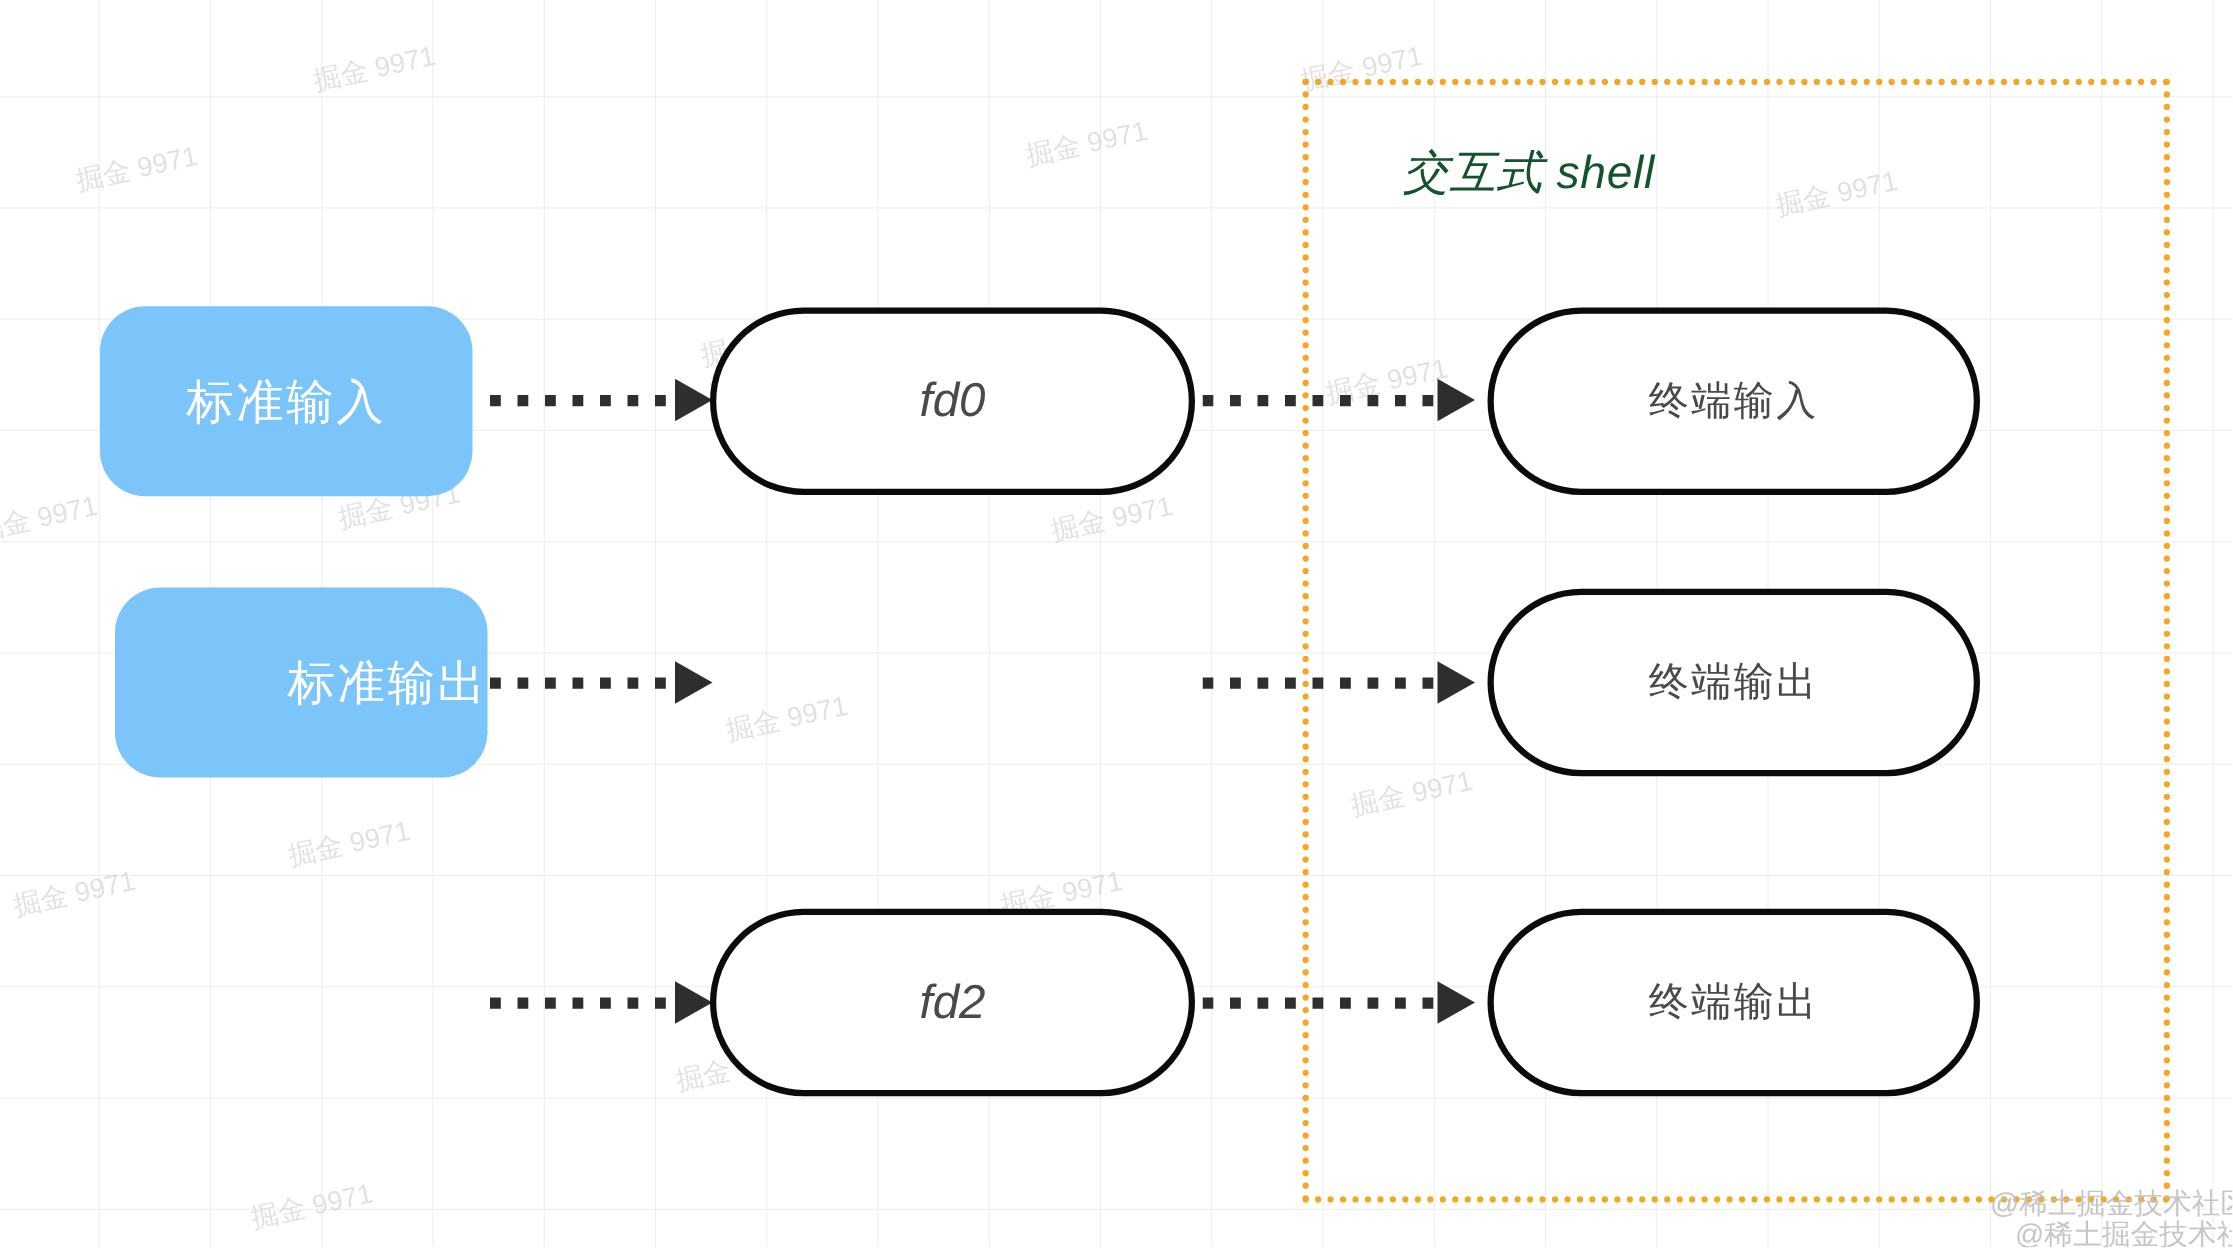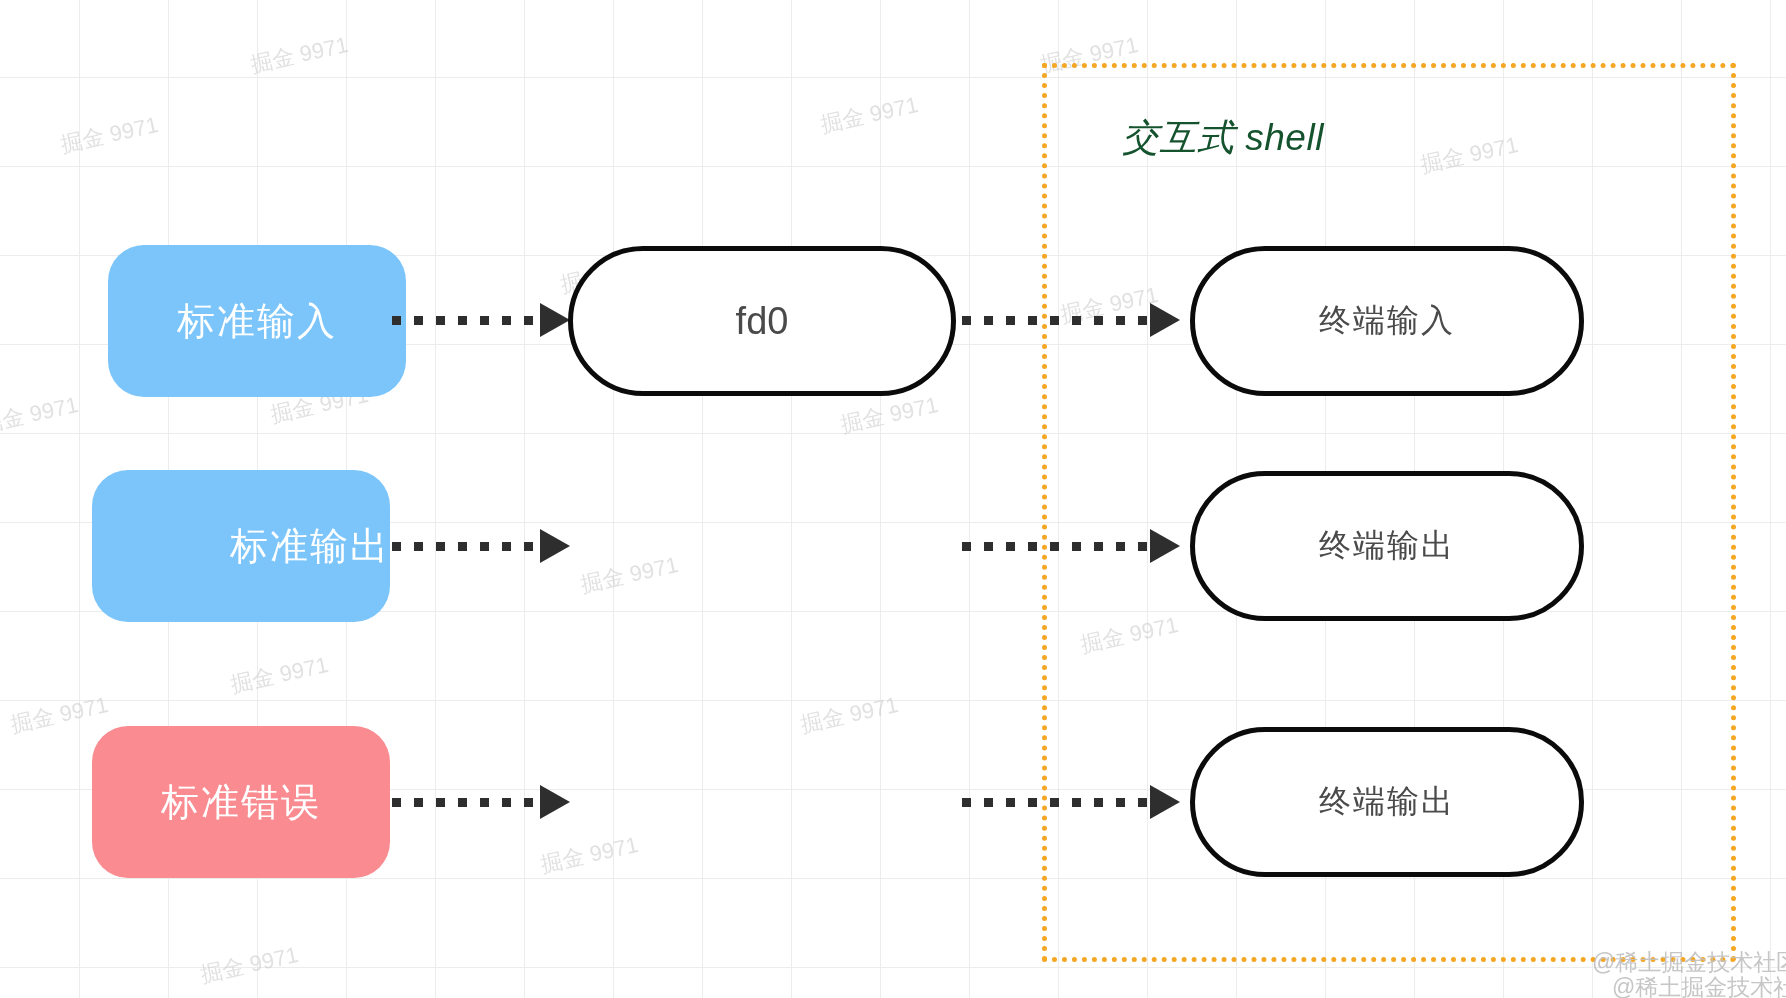--- a/index.html
+++ b/index.html
@@ -76,20 +76,21 @@
     display: flex;
     align-items: center;
     justify-content: center;
     color: #4a4a4a;
     box-sizing: border-box;
   }
   .fd-box {
     width: 388px;
     height: 150px;
     font-size: 38px;
+    font-style: italic;
   }
   .term-box {
     width: 394px;
     height: 150px;
     font-size: 32px;
     letter-spacing: 2px;
   }
 
   
   .connector {
@@ -159,21 +160,21 @@
   <div class="wm" style="left:1040px;top:40px;">掘金 9971</div>
   <div class="wm" style="left:1060px;top:290px;">掘金 9971</div>
   <div class="wm" style="left:1080px;top:620px;">掘金 9971</div>
   <div class="wm" style="left:1420px;top:140px;">掘金 9971</div>
   <div class="wm" style="left:1440px;top:480px;">掘金 9971</div>
   <div class="wm" style="left:1400px;top:800px;">掘金 9971</div>
 
   <div id="shell-group"></div>
   <div id="shell-group-label">交互式 shell</div>
 
-  <div class="source-pill blue" style="left:108px; top:245px;text-align:right;">
+  <div class="source-pill blue" style="left:80px; top:245px;text-align:right;">
     <span>标准输入</span>
   </div>
 
   <div class="connector" style="left:392px; top:307px; width:178px;">
     <div class="dotline"></div>
     <div class="arrowhead"></div>
   </div>
 
   <div class="round-box fd-box" style="left:568px; top:246px;">
     <span>fd0</span>
@@ -200,29 +201,29 @@
 
   <div class="connector" style="left:962px; top:533px; width:218px;">
     <div class="dotline"></div>
     <div class="arrowhead"></div>
   </div>
 
   <div class="round-box term-box" style="left:1190px; top:471px;">
     <span>终端输出</span>
   </div>
 
-  <div class="source-pill red" style="left:92px; top:726px;">
-    <span>标准错误</span>
-  </div>
 
   <div class="connector" style="left:392px; top:789px; width:178px;">
     <div class="dotline"></div>
     <div class="arrowhead"></div>
   </div>
 
+  <div class="round-box fd-box" style="left:568px; top:727px;">
+    <span>fd2</span>
+  </div>
 
   <div class="connector" style="left:962px; top:789px; width:218px;">
     <div class="dotline"></div>
     <div class="arrowhead"></div>
   </div>
 
   <div class="round-box term-box" style="left:1190px; top:727px;">
     <span>终端输出</span>
   </div>
 

